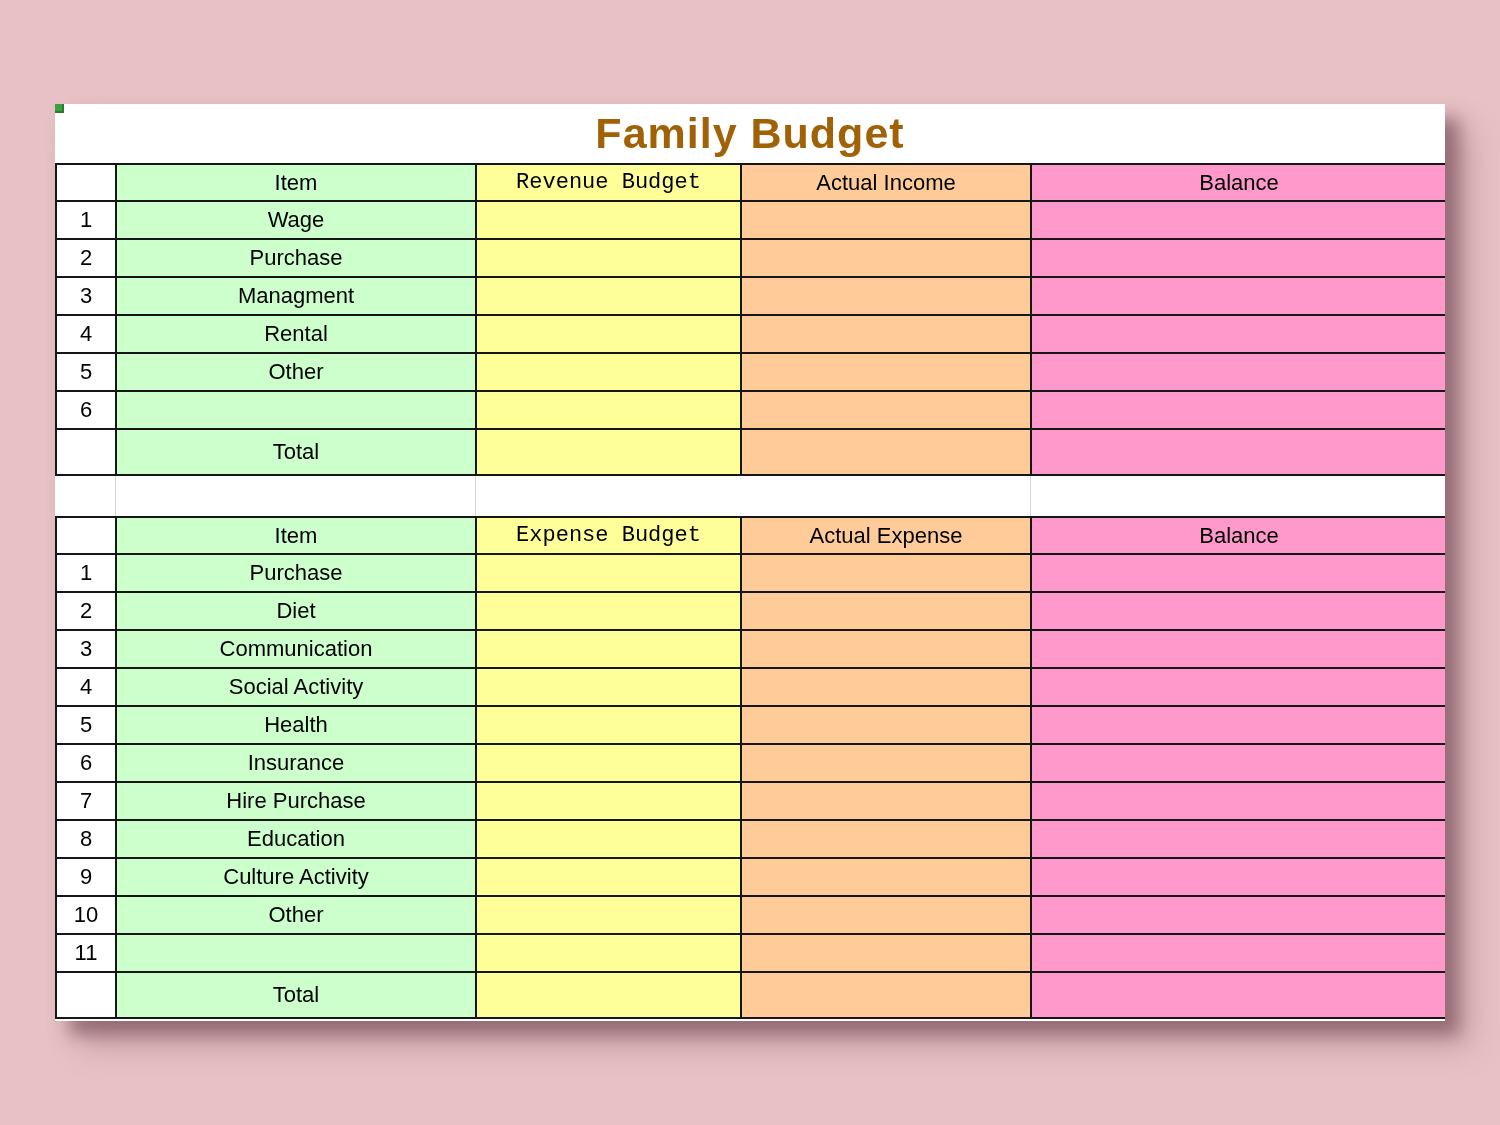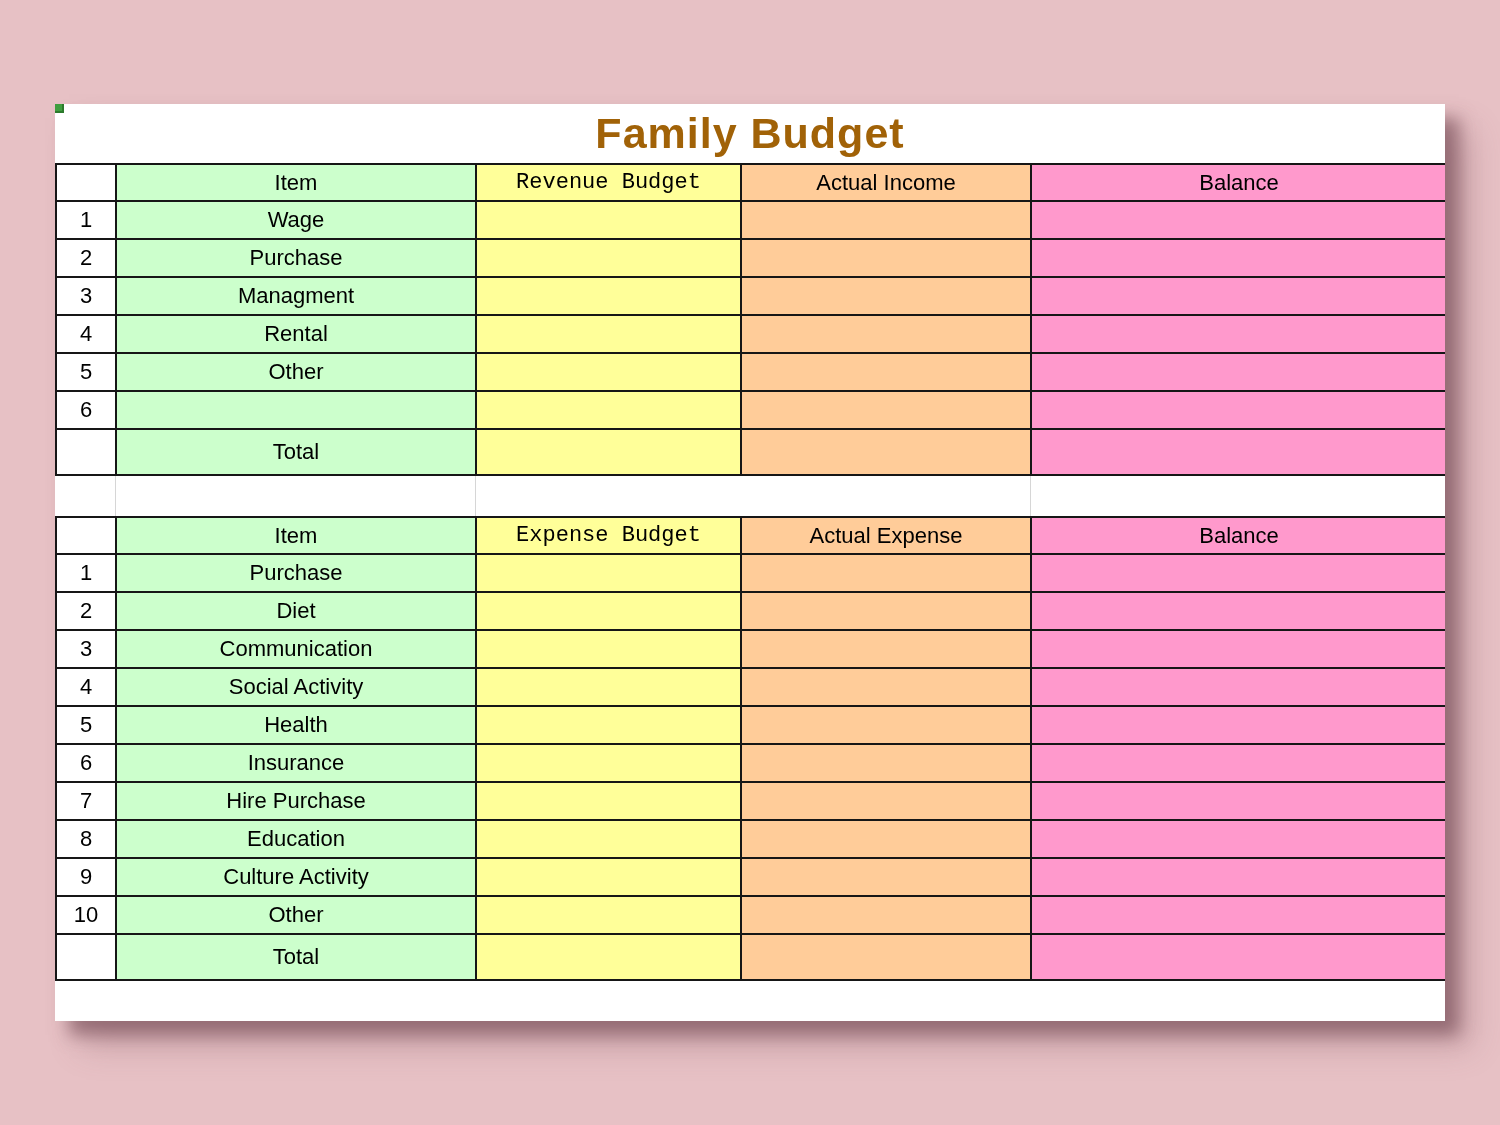--- a/index.html
+++ b/index.html
@@ -225,20 +225,27 @@
           <td class="actual-cell"></td>
           <td class="balance-cell"></td>
         </tr>
         <tr class="data-row">
           <td class="no-cell">10</td>
           <td class="item-cell">Other</td>
           <td class="budget-cell"></td>
           <td class="actual-cell"></td>
           <td class="balance-cell"></td>
         </tr>
+        <tr class="data-row">
+          <td class="no-cell">11</td>
+          <td class="item-cell"></td>
+          <td class="budget-cell"></td>
+          <td class="actual-cell"></td>
+          <td class="balance-cell"></td>
+        </tr>
       </tbody>
     <tbody>
       <tr class="total-row">
         <td class="no-cell"></td>
         <td class="item-cell">Total</td>
         <td class="budget-cell"></td>
         <td class="actual-cell"></td>
         <td class="balance-cell"></td>
       </tr>
     </tbody>

